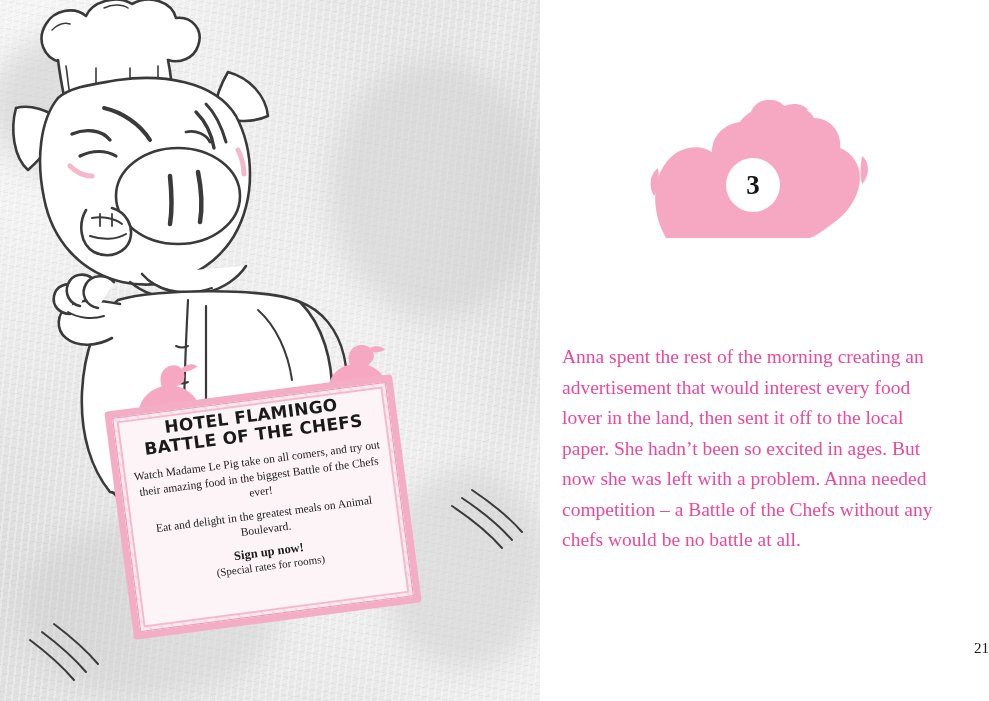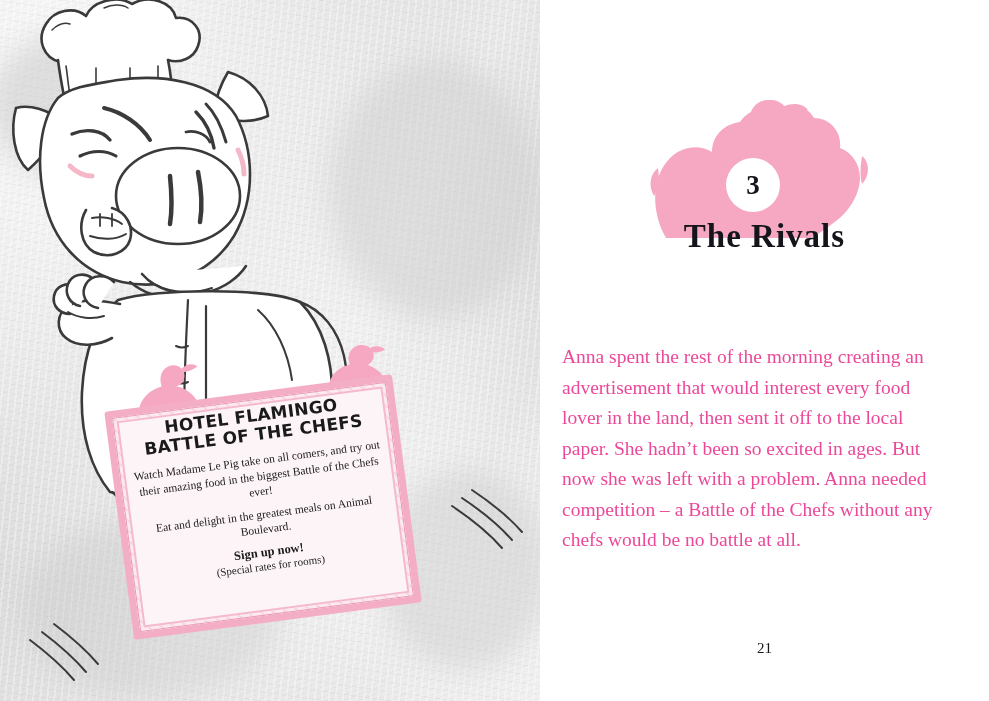--- a/index.html
+++ b/index.html
@@ -181,21 +181,21 @@
     font-family: "Liberation Serif", serif;
     font-size: 19.5px;
     line-height: 30.5px;
     color: #ec4899;
   }
   .page-number {
     position: absolute;
     left: 0;
     right: 0;
     top: 640px;
-    text-align: center;
+    text-align: right;
     font-family: "Liberation Serif", serif;
     font-size: 15px;
     color: #17181e;
   }
 </style>
 </head>
 <body>
 
 <div id="left-page">
 
@@ -318,18 +318,17 @@
       <path d="M136 6 C146 2 156 4 160 10 C152 14 142 14 136 12 Z"></path>
 
       <path d="M6 96 C0 86 2 74 10 68 C12 80 10 90 6 96 Z"></path>
       <path d="M214 84 C222 76 222 62 214 56 C212 68 212 78 214 84 Z"></path>
     </g>
     <circle cx="110" cy="84" r="4" fill="#ffffff" opacity="0"></circle>
   </svg>
 
   <div class="chapter-number">3</div>
 
-  <div class="chapter-title">The Rivals</div>
 
   <div class="body-text">Anna spent the rest of the morning creating an advertisement that would interest every food lover in the land, then sent it off to the local paper. She hadn’t been so excited in ages. But now she was left with a problem. Anna needed competition – a Battle of the Chefs without any chefs would be no battle at all.</div>
 
   <div class="page-number">21</div>
 </div>
 
 </body></html>

